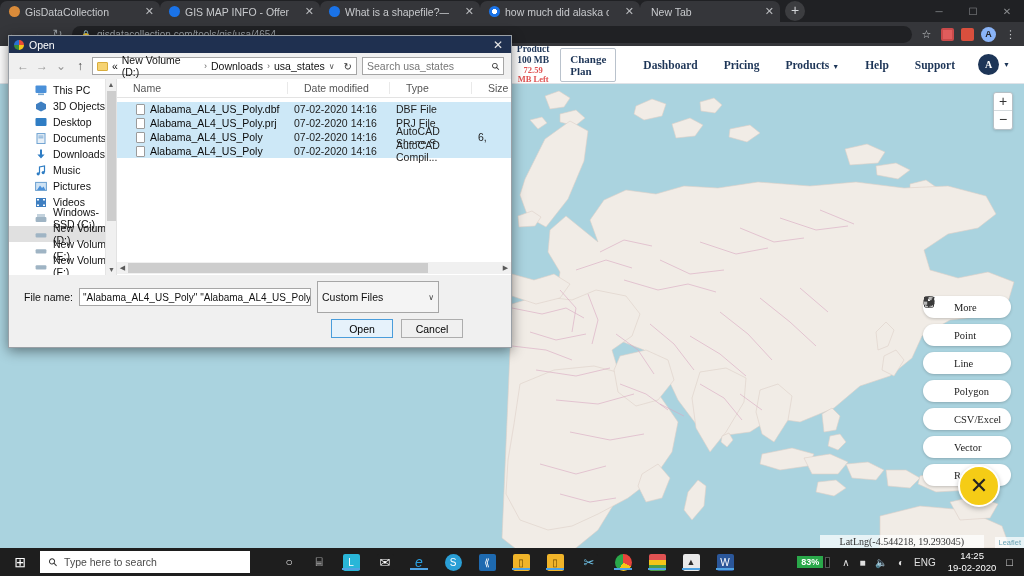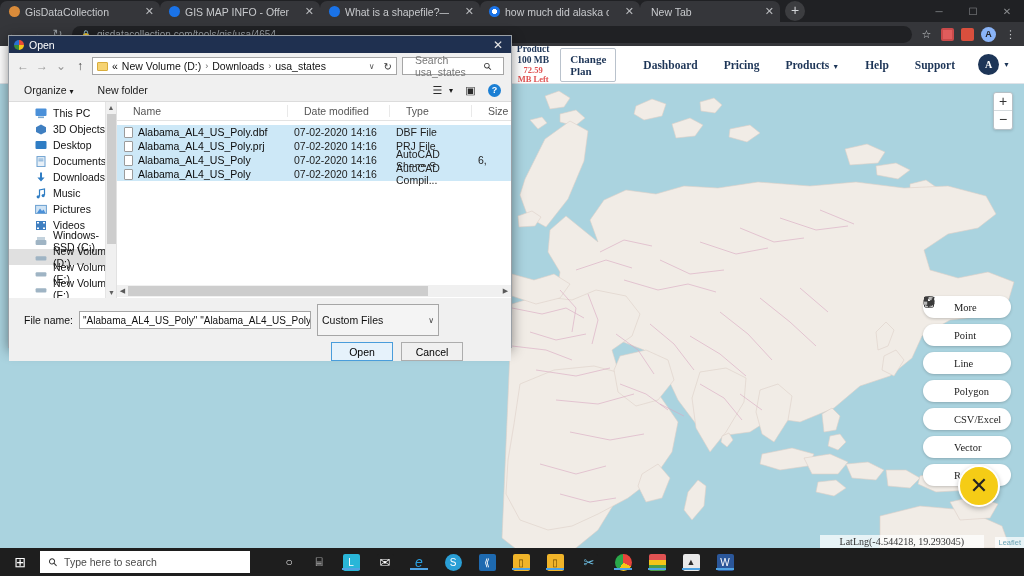--- a/index.html
+++ b/index.html
@@ -195,22 +195,22 @@
     font-size: 10.5px; color: #111;
   }
   #crumbbar .folder-ic {
     width: 11px; height: 9px; background: #f6d372; border: 1px solid #d9ad3c;
     border-radius: 1px;
   }
   #crumbbar .sep { color: #666; font-size: 9px; }
   #crumbbar .dd { margin-left: auto; color: #555; font-size: 8px; }
   #crumbbar .refresh { color: #333; font-size: 10px; padding-left: 5px; }
   #searchbar {
-    width: 102px; height: 18px; background: #fff; border: 1px solid #a6a6a6;
-    display: flex; align-items: center; padding: 0 12px; font-size: 10.5px;
+    width: 142px; height: 18px; background: #fff; border: 1px solid #a6a6a6;
+    display: flex; align-items: center; padding: 0 4px; font-size: 10.5px;
     color: #767676;
   }
   #searchbar .smag { margin-left: auto; color: #333; font-size: 10px; transform: rotate(-45deg); }
 
   #dlg-cmd {
     height: 23px; display: flex; align-items: center; padding: 0 10px;
     font-size: 10.5px; color: #1a1a1a; gap: 4px;
     border-bottom: 1px solid #dcdcdc;
   }
   #dlg-cmd .c-item { padding: 0 5px; }
@@ -252,21 +252,21 @@
   #col-head div { padding-left: 16px; position: relative; }
   #col-head div + div { border-left: 1px solid #e9e9e9; }
   .c-name { width: 170px; }
   .c-date { width: 102px; }
   .c-type { width: 82px; }
   .c-size { width: 40px; }
   .frow {
     height: 14px; display: flex; align-items: center; font-size: 10.5px;
     color: #0b0b0b; background: #cde8f7;
   }
-  .frow .fn { width: 170px; display: flex; align-items: center; gap: 5px; padding-left: 7px; }
+  .frow .fn { width: 170px; display: flex; align-items: center; gap: 5px; padding-left: 19px; }
   .frow .fd { width: 102px; padding-left: 7px; color: #222; }
   .frow .ft { width: 82px; padding-left: 7px; color: #222; }
   .frow .fs { width: 40px; padding-left: 7px; color: #222; }
   .file-ic {
     width: 9px; height: 11px; background: #fff; border: 1px solid #9b9b9b;
     border-radius: 1px; flex: 0 0 auto;
   }
   #hscroll {
     position: absolute; left: 0; bottom: 1px; width: 100%; height: 12px;
     background: #f0f0f0; display: flex; align-items: center;
@@ -590,32 +590,20 @@
       <span>usa_states</span>
       <span class="dd">∨</span>
       <span class="refresh">↻</span>
     </div>
     <div id="searchbar">
       <span>Search usa_states</span>
       <span class="smag">⚲</span>
     </div>
   </div>
 
-  <div id="dlg-cmd">
-    <span class="c-item">
-      <span>Organize</span>
-      <span style="font-size:8px">▾</span>
-    </span>
-    <span class="c-item" style="margin-left:10px">New folder</span>
-    <span class="spacer"></span>
-    <span class="vicon">☰</span>
-    <span style="font-size:8px;padding-right:6px">▾</span>
-    <span class="vicon">▣</span>
-    <span class="help" style="margin-left:6px">?</span>
-  </div>
 
   <div id="dlg-body">
 
     <div id="nav-pane">
       <div class="tree-item">
         <span class="ic"><svg width="12" height="11" viewBox="0 0 12 11">
               <rect x="0.5" y="0.5" width="11" height="7.5" rx="1" fill="#4a90d9"></rect>
               <rect x="3" y="8.5" width="6" height="1.6" fill="#7aa8cf"></rect>
             </svg></span>
         <span>This PC</span>
@@ -824,13 +812,27 @@
     </div>
   <div class="tb-app">
       <span class="sq" style="background:#e9e9e9;color:#2d2d2d;font-size:9px">▲</span>
       <span class="underline"></span>
     </div>
   <div class="tb-app">
       <span class="sq" style="background:#2b579a">W</span>
       <span class="underline"></span>
     </div>
 
+  <div id="tray">
+    <span id="battery-pct">83%</span>
+    <span id="battery-shell"></span>
+    <span class="tray-i">∧</span>
+    <span class="tray-i">■</span>
+    <span class="tray-i">🔈</span>
+    <span class="tray-i">◐</span>
+    <span class="tray-i">ENG</span>
+    <span id="clock">
+      <span style="display:block">14:25</span>
+      <span style="display:block">19-02-2020</span>
+    </span>
+    <span id="notif">□</span>
+  </div>
 </div>
 
 </body></html>

